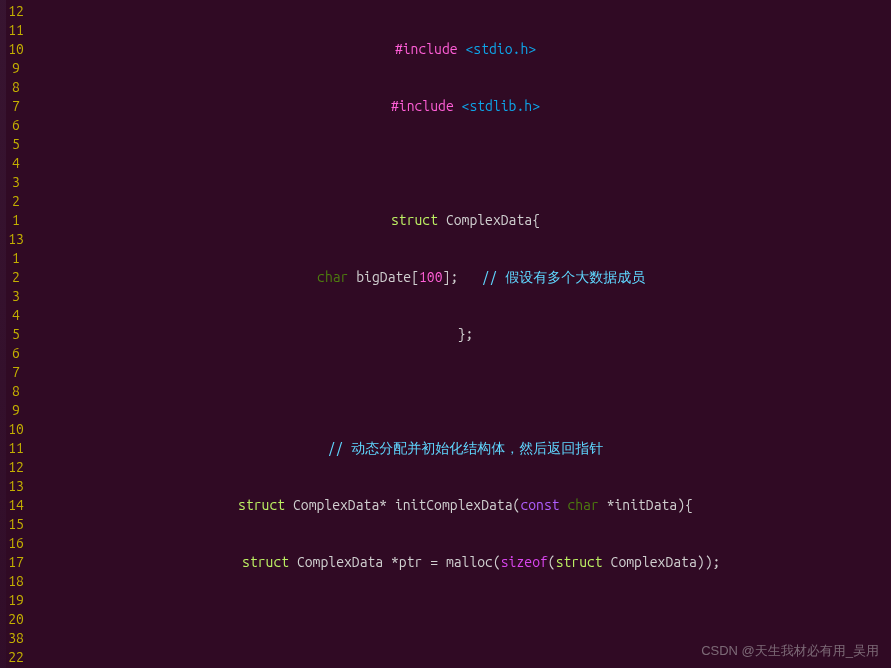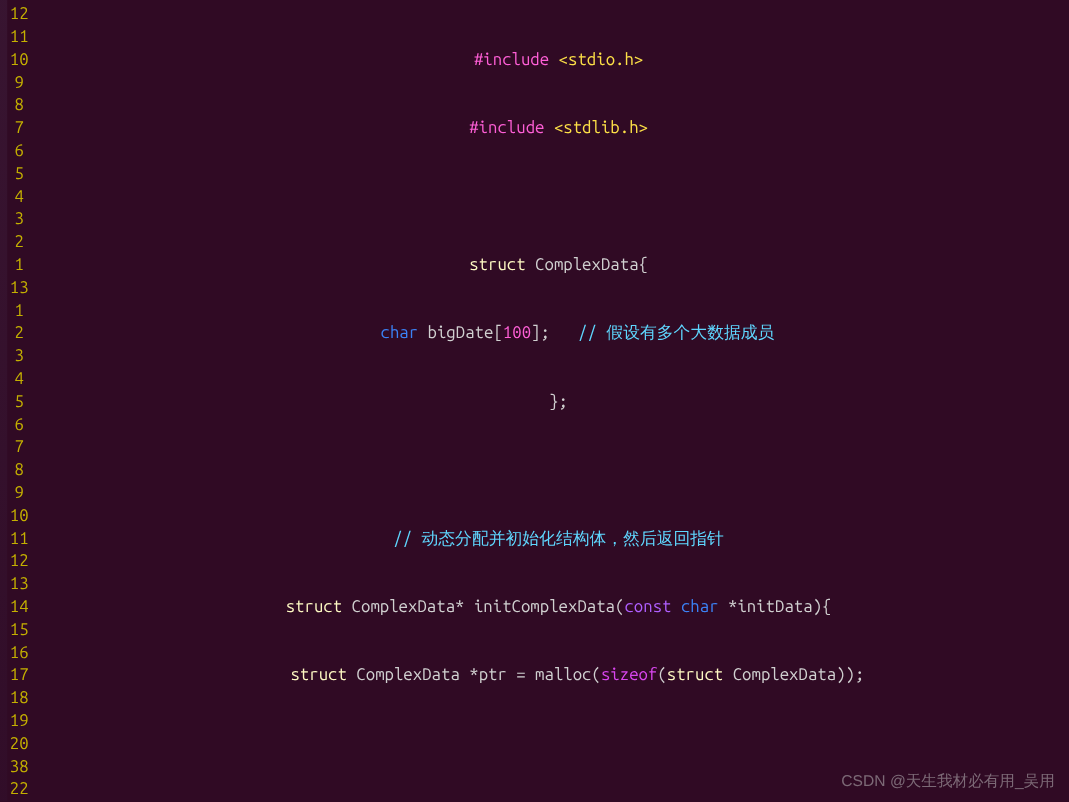--- a/index.html
+++ b/index.html
@@ -26,24 +26,24 @@
       user-select: none;
       flex-shrink: 0;
     }
     .code {
       flex: 1;
       white-space: pre;
     }
     .line { height: 19px; text-align: center; }
     .gutter .line { color: #c4b000; }
     .kw-preproc { color: #ff5fd7; }
-    .kw-header { color: #fde047; }
-    .kw-type { color: #fef9c3; }
+    .kw-header { color: #0ea5e9; }
+    .kw-type { color: #bef264; }
     .kw-const { color: #af5fff; }
-    .kw-char { color: #3b82f6; }
+    .kw-char { color: #4d7c0f; }
     .kw-sizeof { color: #d946ef; }
     .num { color: #ff5fd7; }
     .comment { color: #5fd7ff; }
     .ident { color: #d0d0d0; }
     .watermark {
       position: absolute;
       bottom: 8px;
       right: 12px;
       color: rgba(200,200,200,0.5);
       font-size: 13px;

